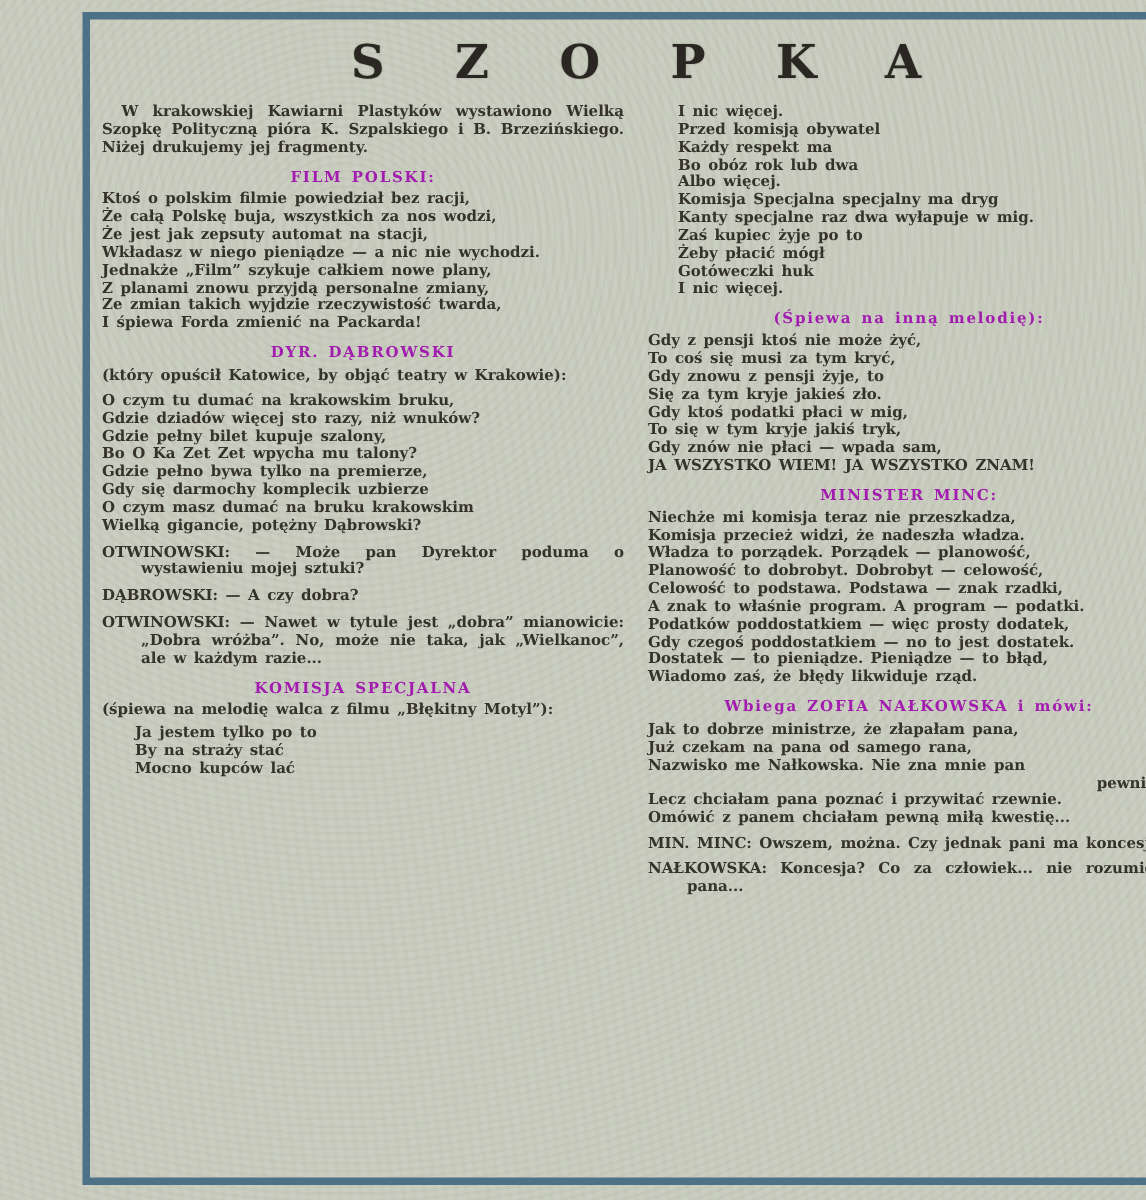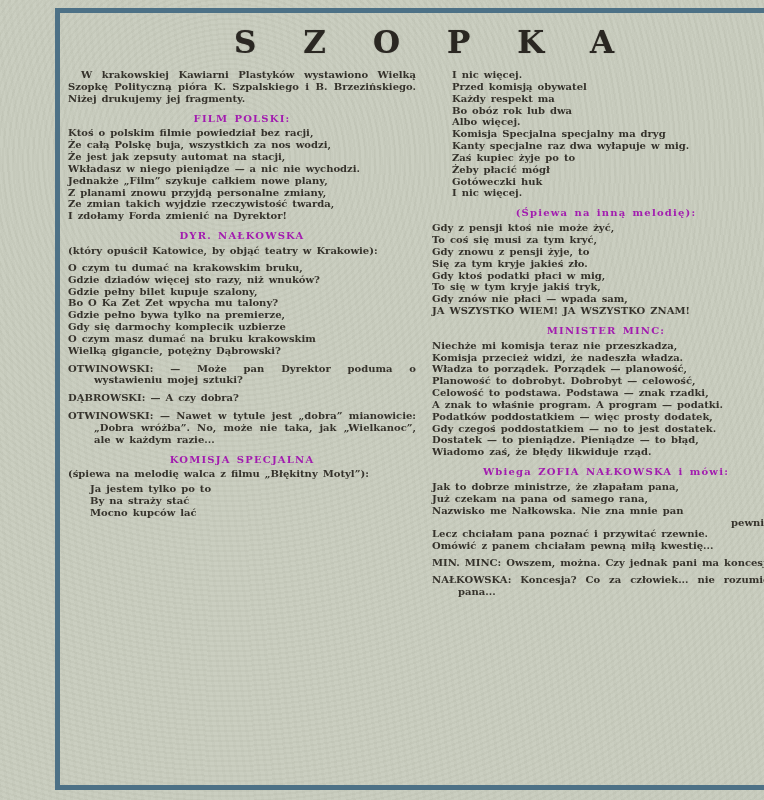--- a/index.html
+++ b/index.html
@@ -52,24 +52,24 @@
 
       <div class="head">FILM POLSKI:</div>
       <div class="verse">
           <div>Ktoś o polskim filmie powiedział bez racji,</div>
           <div>Że całą Polskę buja, wszystkich za nos wodzi,</div>
           <div>Że jest jak zepsuty automat na stacji,</div>
           <div>Wkładasz w niego pieniądze — a nic nie wychodzi.</div>
           <div>Jednakże „Film” szykuje całkiem nowe plany,</div>
           <div>Z planami znowu przyjdą personalne zmiany,</div>
           <div>Ze zmian takich wyjdzie rzeczywistość twarda,</div>
-          <div>I zdołamy Forda zmienić na Dyrektor!</div>
+          <div>I śpiewa Forda zmienić na Packarda!</div>
         </div>
 
-      <div class="head">DYR. NAŁKOWSKA</div>
+      <div class="head">DYR. DĄBROWSKI</div>
       <div class="subhead">(który opuścił Katowice, by objąć teatry w Krakowie):</div>
       <div class="verse" style="margin-top:5px">
           <div>O czym tu dumać na krakowskim bruku,</div>
           <div>Gdzie dziadów więcej sto razy, niż wnuków?</div>
           <div>Gdzie pełny bilet kupuje szalony,</div>
           <div>Bo O Ka Zet Zet wpycha mu talony?</div>
           <div>Gdzie pełno bywa tylko na premierze,</div>
           <div>Gdy się darmochy komplecik uzbierze</div>
           <div>O czym masz dumać na bruku krakowskim</div>
           <div>Wielką gigancie, potężny Dąbrowski?</div>

